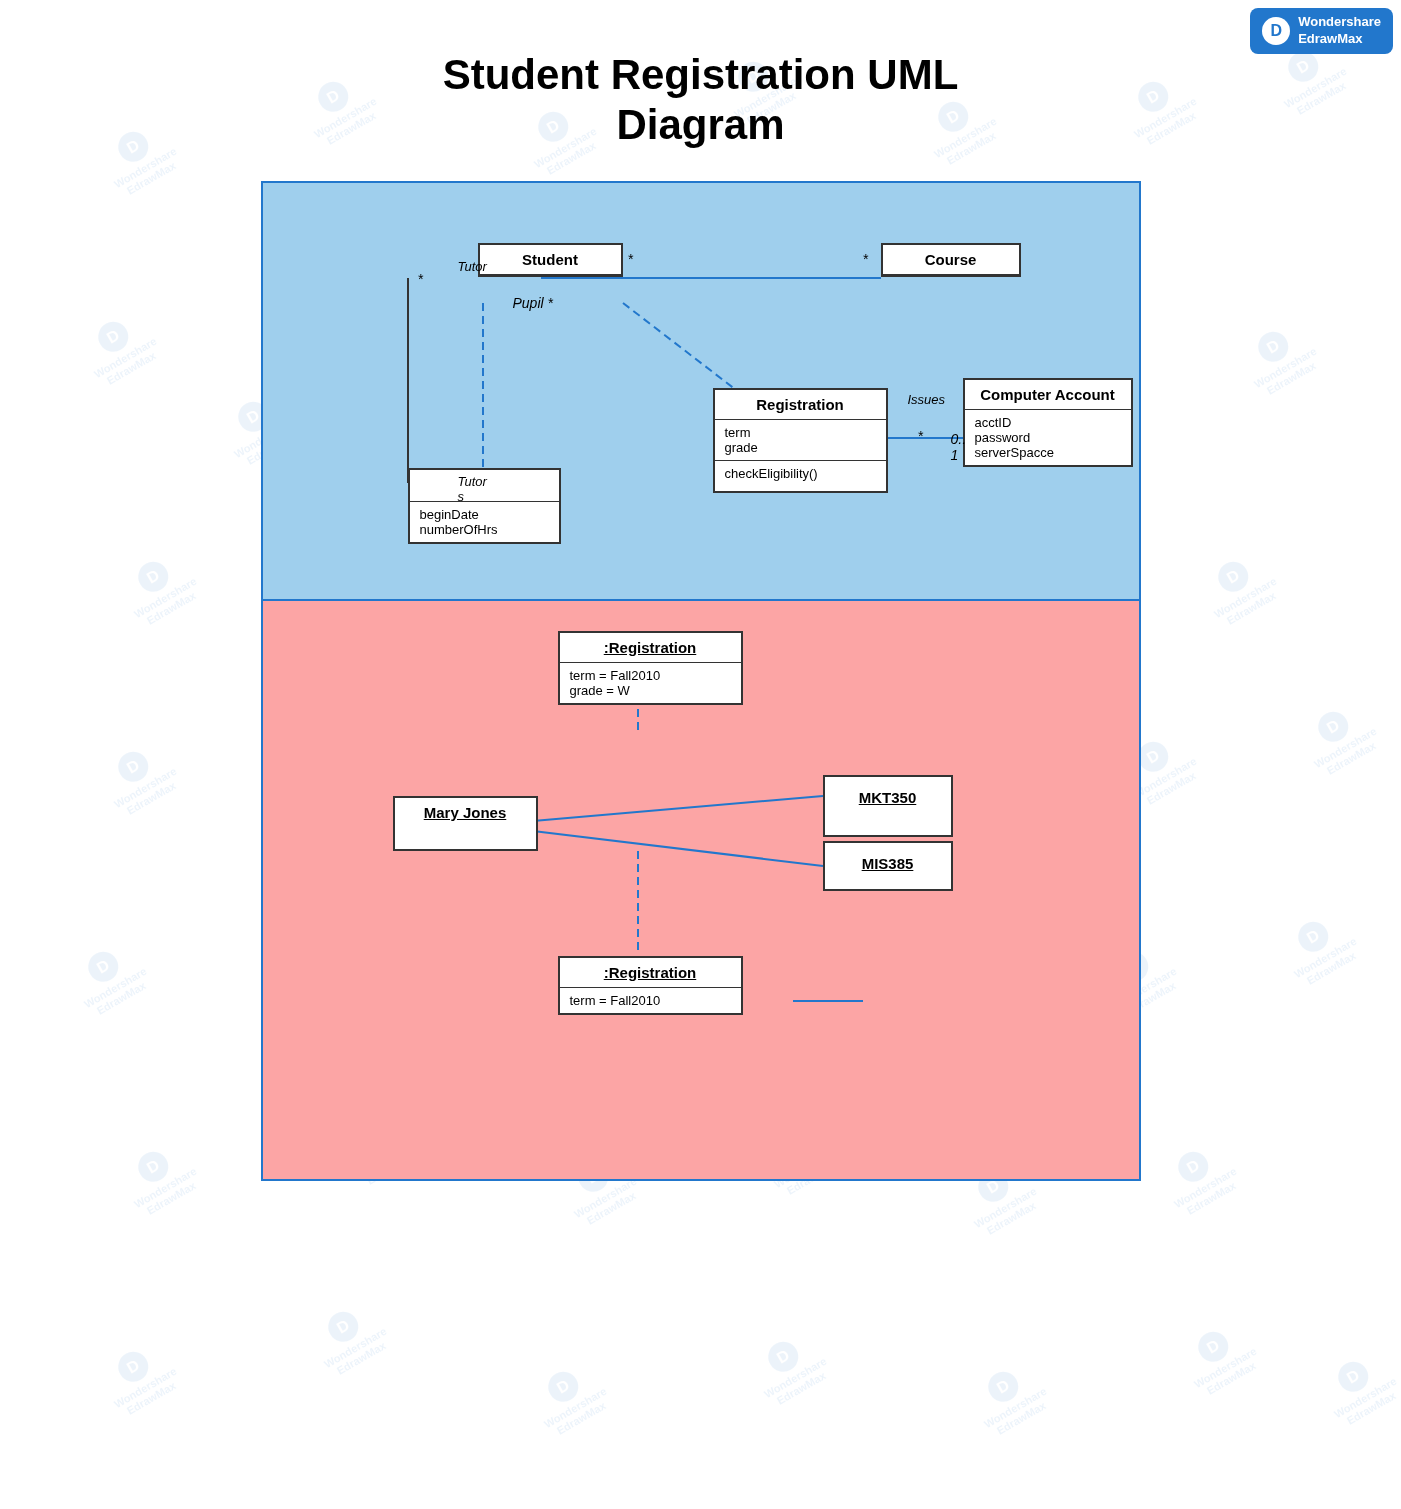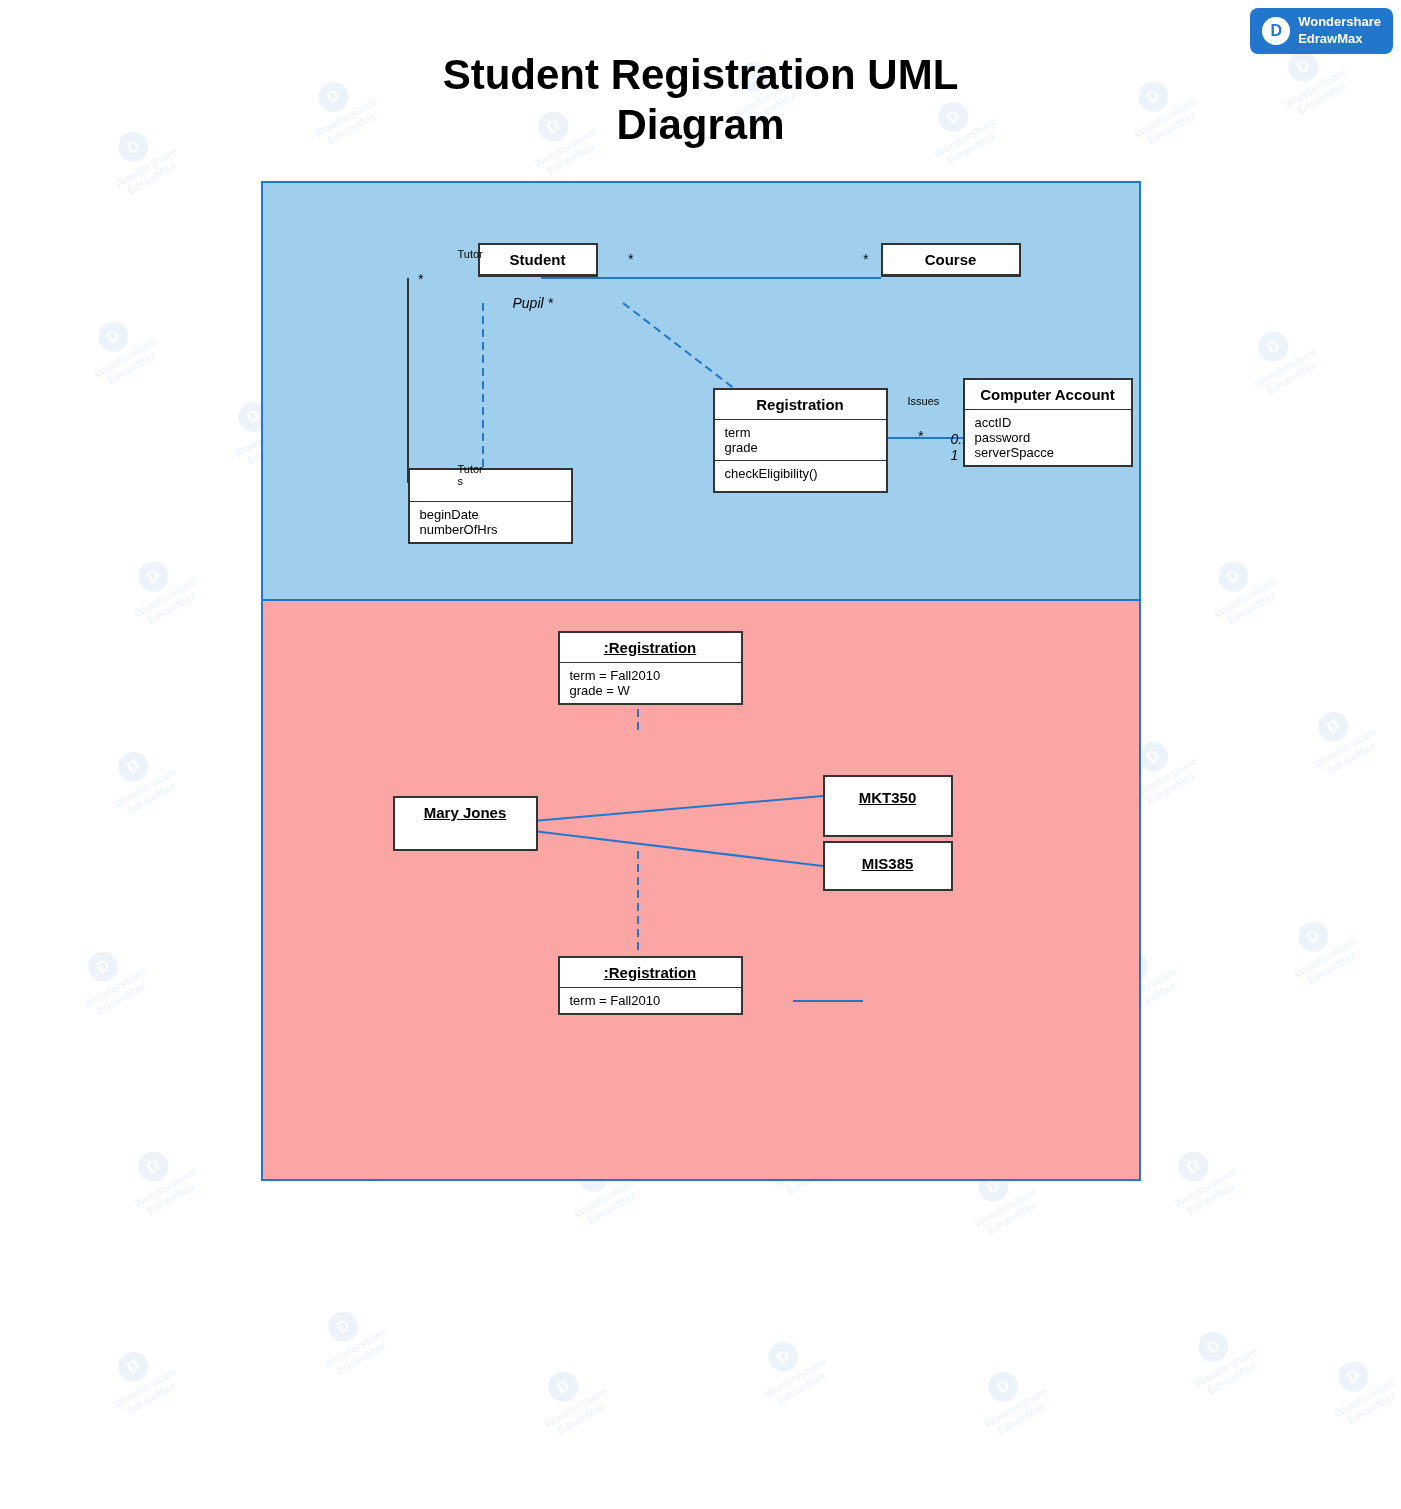--- a/index.html
+++ b/index.html
@@ -163,21 +163,23 @@
       position: absolute;
       top: 0; left: 0;
       width: 100%;
       height: 100%;
       pointer-events: none;
     }
 
     
     .conn-label {
       position: absolute;
-      font-size: 11px;
+      font-size: 13px;
+      font-style: italic;
+      margin-top: 11px;
     }
     .conn-mult {
       position: absolute;
       font-size: 14px;
       font-style: italic;
     }
   </style>
 </head>
 <body>
 
@@ -206,21 +208,21 @@
       <line x1="620" y1="255" x2="700" y2="255" stroke="#2277cc" stroke-width="2"></line>
 
       <line x1="145" y1="95" x2="145" y2="300" stroke="#333" stroke-width="2"></line>
       <line x1="145" y1="300" x2="200" y2="300" stroke="#333" stroke-width="2"></line>
 
       <polygon points="200,294 200,306 215,300" fill="#333"></polygon>
 
       <line x1="220" y1="120" x2="220" y2="290" stroke="#2277cc" stroke-width="2" stroke-dasharray="8,5"></line>
     </svg>
 
-    <div class="uml-box" style="left: 215px; top: 60px; width: 120px;">
+    <div class="uml-box" style="left: 215px; top: 60px; width: 145px;">
       <div class="uml-box-header">Student</div>
     </div>
 
     <div class="uml-box" style="left: 618px; top: 60px; width: 140px;">
       <div class="uml-box-header">Course</div>
     </div>
 
     <div class="uml-box" style="left: 450px; top: 205px; width: 175px;">
       <div class="uml-box-header">Registration</div>
       <div class="uml-box-section">
@@ -231,36 +233,36 @@
       </div>
     </div>
 
     <div class="uml-box" style="left: 700px; top: 195px; width: 170px;">
       <div class="uml-box-header">Computer Account</div>
       <div class="uml-box-section">
         acctID<br>password<br>serverSpacce
       </div>
     </div>
 
-    <div class="uml-box" style="left: 145px; top: 285px; width: 165px;">
+    <div class="uml-box" style="left: 145px; top: 285px; width: 153px;">
       <div class="uml-box-header" style="min-height: 32px;"></div>
       <div class="uml-box-section">
         beginDate<br>numberOfHrs
       </div>
     </div>
 
     <span class="conn-label" style="left: 195px; top: 65px;">Tutor</span>
     <span class="conn-mult" style="left: 155px; top: 88px;">*</span>
     <span class="conn-label" style="left: 195px; top: 280px;">Tutor<br>s</span>
     <span class="conn-mult" style="left: 250px; top: 112px;">Pupil *</span>
 
     <span class="conn-mult" style="left: 365px; top: 68px;">*</span>
     <span class="conn-mult" style="left: 600px; top: 68px;">*</span>
 
-    <span class="conn-label" style="left: 645px; top: 212px;">Issues</span>
+    <span class="conn-label" style="left: 645px; top: 198px;">Issues</span>
     <span class="conn-mult" style="left: 655px; top: 245px;">*</span>
     <span class="conn-mult" style="left: 688px; top: 248px;">0..<br>1</span>
   </div>
 
   <div class="panel-bottom" style="height: 580px;">
 
     <svg class="svg-overlay">
 
       <line x1="375" y1="95" x2="375" y2="130" stroke="#2277cc" stroke-width="2" stroke-dasharray="8,5"></line>
 

